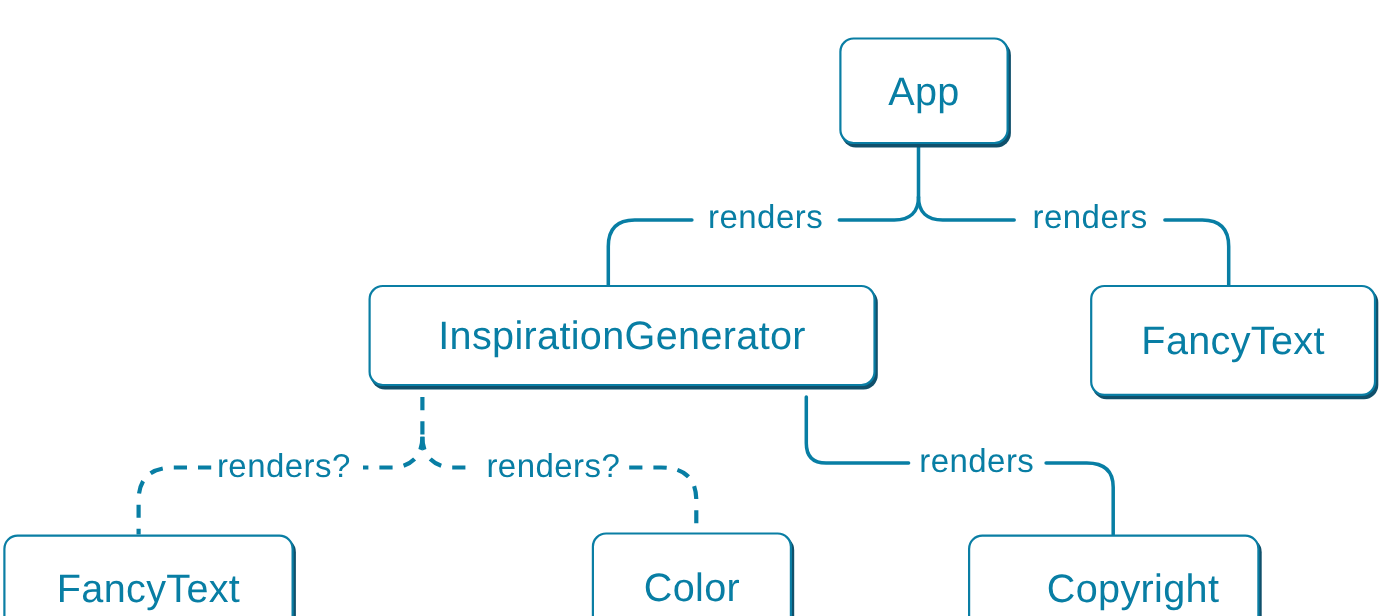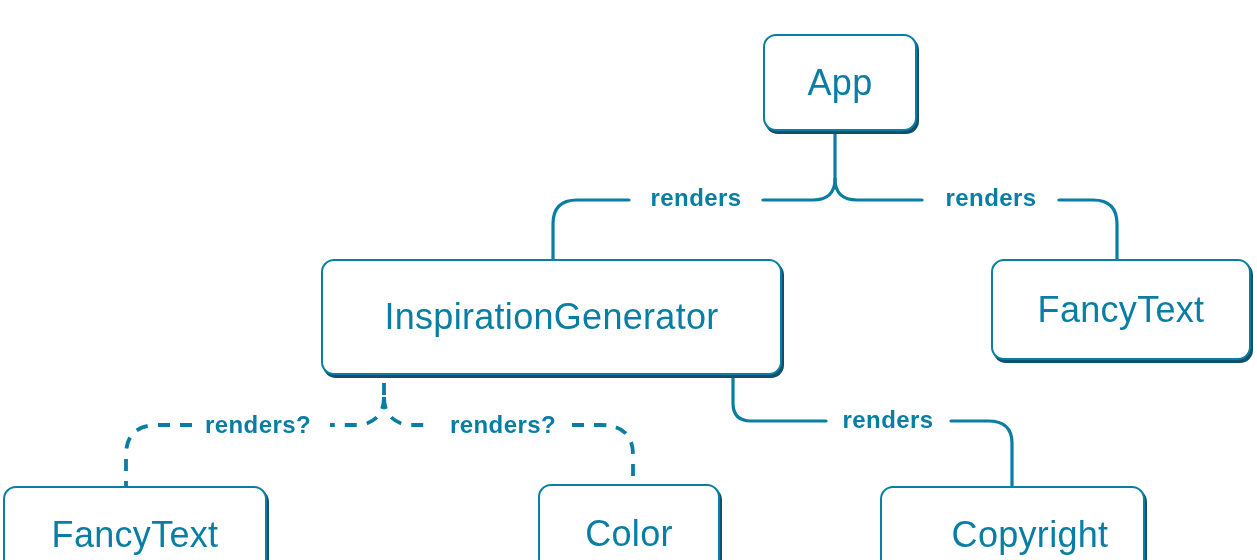--- a/index.html
+++ b/index.html
@@ -54,31 +54,31 @@
     display: flex;
     align-items: center;
     justify-content: center;
     color: var(--node-text);
     font-size: 36px;
     font-weight: 500;
     letter-spacing: 0.3px;
     white-space: nowrap;
   }
   .node-app        { left: 763px; top: 3px;   width: 154px; height: 97px;  }
-  .node-ig         { left: 321px; top: 228px; width: 461px; height: 116px; }
+  .node-ig         { left: 335px; top: 228px; width: 461px; height: 92px; }
   .node-ft-top     { left: 991px; top: 228px; width: 260px; height: 101px; }
   .node-ft-bottom  { left: 3px;   top: 455px; width: 264px; height: 98px;  }
   .node-color      { left: 538px; top: 453px; width: 182px; height: 99px;  }
   .node-copyright  { left: 880px; top: 455px; width: 265px; height: 97px; padding-left: 35px;  }
   .edge-label {
     position: absolute;
     transform: translate(-50%, -50%);
     color: var(--accent);
-    font-size: 24px;
-    font-weight: 700;
+    font-size: 30px;
+    font-weight: 400;
     letter-spacing: 0.4px;
     white-space: nowrap;
     line-height: 1;
   }
   .edge-label-1 { left: 696px;  top: 167px; }
   .edge-label-2 { left: 991px;  top: 167px; }
   .edge-label-3 { left: 258px;  top: 394px; }
   .edge-label-4 { left: 503px;  top: 394px; }
   .edge-label-5 { left: 888px;  top: 389px; }
 </style>

